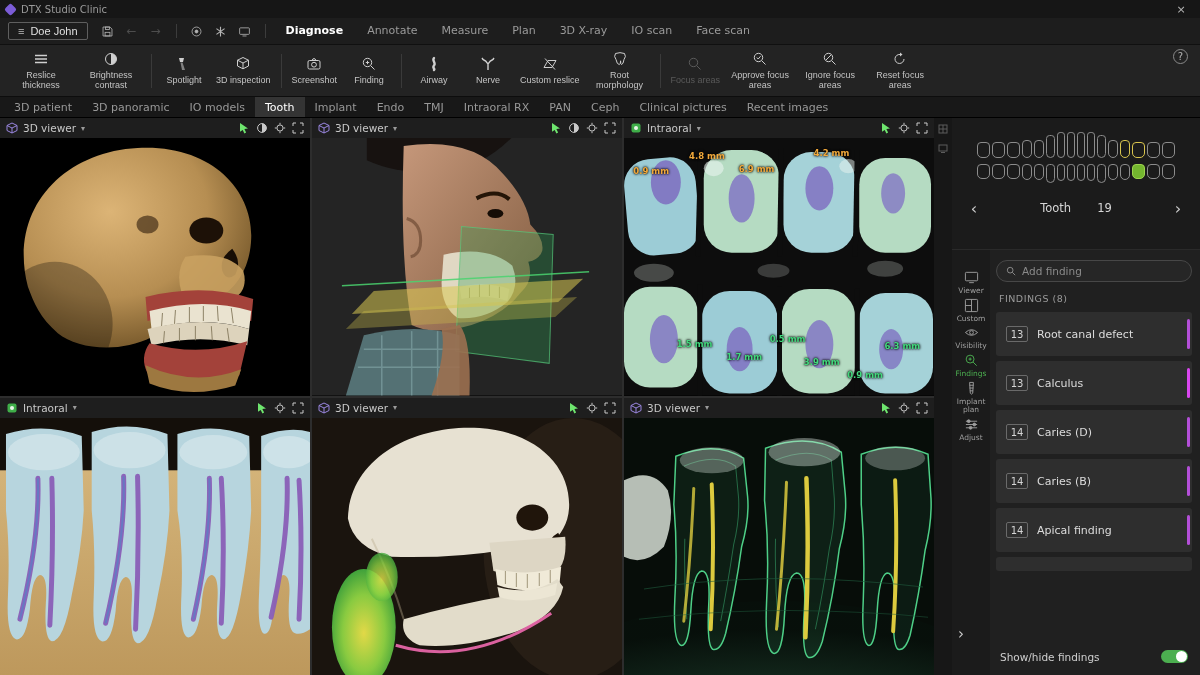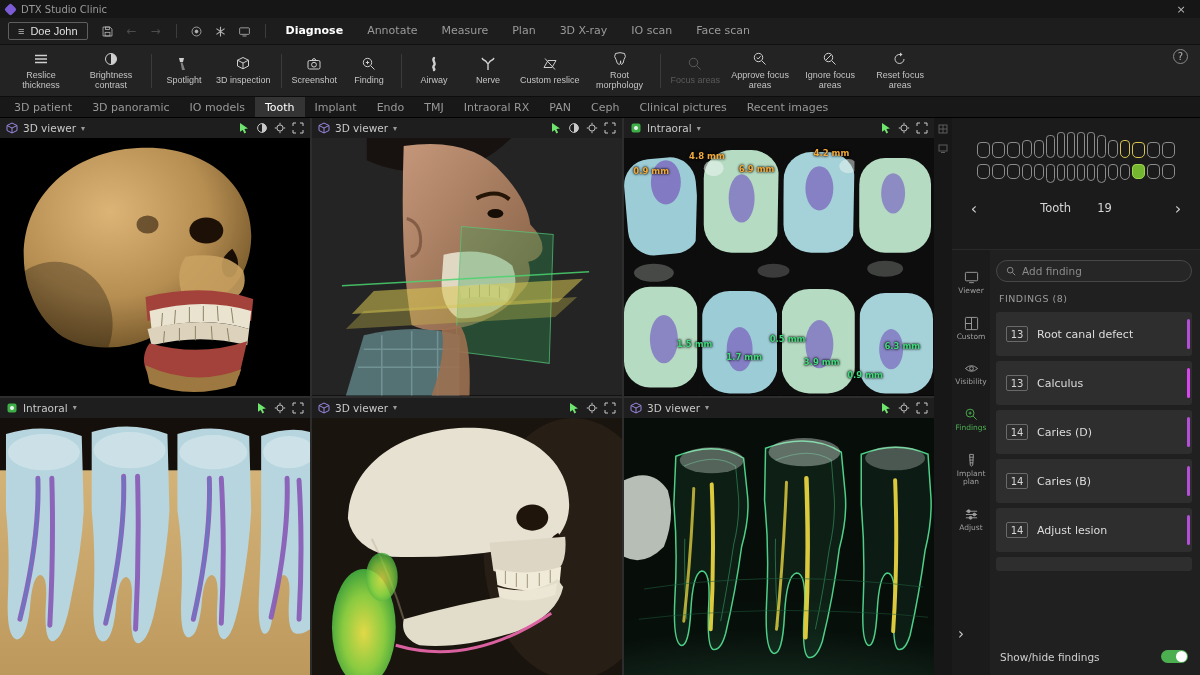--- a/index.html
+++ b/index.html
@@ -74,21 +74,21 @@
   .lower .t-m { height:15px; } .lower .t-p { height:16px; } .lower .t-c { height:19px; } .lower .t-i { height:17px; }
   .tooth.flag { border-color:#d8c44e; }
   .tooth.sel { background:#74b62f; border-color:#9ed44e; }
   .tooth-nav { position:relative; margin-top:10px; height:24px; display:flex; align-items:center; justify-content:center; gap:26px; }
   .tooth-nav .chev { position:absolute; top:0; height:24px; width:20px; display:flex; align-items:center; justify-content:center; color:#c9c9c9; font-size:16px; }
   .tooth-nav .chev.left { left:2px; } .tooth-nav .chev.right { right:2px; }
   .tooth-nav .tn-label { font-size:11.5px; color:#d6d6d6; }
   .tooth-nav .tn-num { font-size:11.5px; color:#d6d6d6; }
 
   .panel-body { flex:1; display:flex; min-height:0; }
-  .side-nav { width:38px; display:flex; flex-direction:column; align-items:center; padding-top:20px; gap:20px; position:relative; }
+  .side-nav { width:38px; display:flex; flex-direction:column; align-items:center; padding-top:20px; gap:2px; position:relative; }
   .sn-item { display:flex; flex-direction:column; align-items:center; gap:2px; width:38px; }
   .sn-item svg { width:15px; height:15px; }
   .sn-item .sn-label { font-size:7.5px; color:#9e9e9e; text-align:center; line-height:1.15; }
   .sn-item.active .sn-label { color:#4caf50; }
   .sn-expand { position:absolute; bottom:32px; left:6px; color:#cfcfcf; font-size:15px; }
 
   .findings { flex:1; background:#202020; padding:10px 8px 8px 6px; display:flex; flex-direction:column; min-height:0; }
   .search-box { height:22px; background:#262626; border:1px solid #474747; border-radius:11px; display:flex; align-items:center; gap:6px; padding:0 9px; flex:none; }
   .search-box svg { width:10px; height:10px; flex:none; }
   .search-box input { background:transparent; border:0; outline:none; color:#ddd; font-size:10.5px; width:100%; font-family:inherit; }
@@ -866,21 +866,21 @@
               <span class="f-label">Caries (D)</span>
               <span class="f-bar"></span>
             </div>
             <div class="finding-card">
               <span class="f-badge">14</span>
               <span class="f-label">Caries (B)</span>
               <span class="f-bar"></span>
             </div>
             <div class="finding-card">
               <span class="f-badge">14</span>
-              <span class="f-label">Adjust lesion</span>
+              <span class="f-label">Apical finding</span>
               <span class="f-bar"></span>
             </div>
             <div class="finding-card partial"></div>
           </div>
           <div class="findings-footer">
             <span class="ff-label">Show/hide findings</span>
             <span class="toggle">
                 <span class="knob"></span>
               </span>
           </div>

